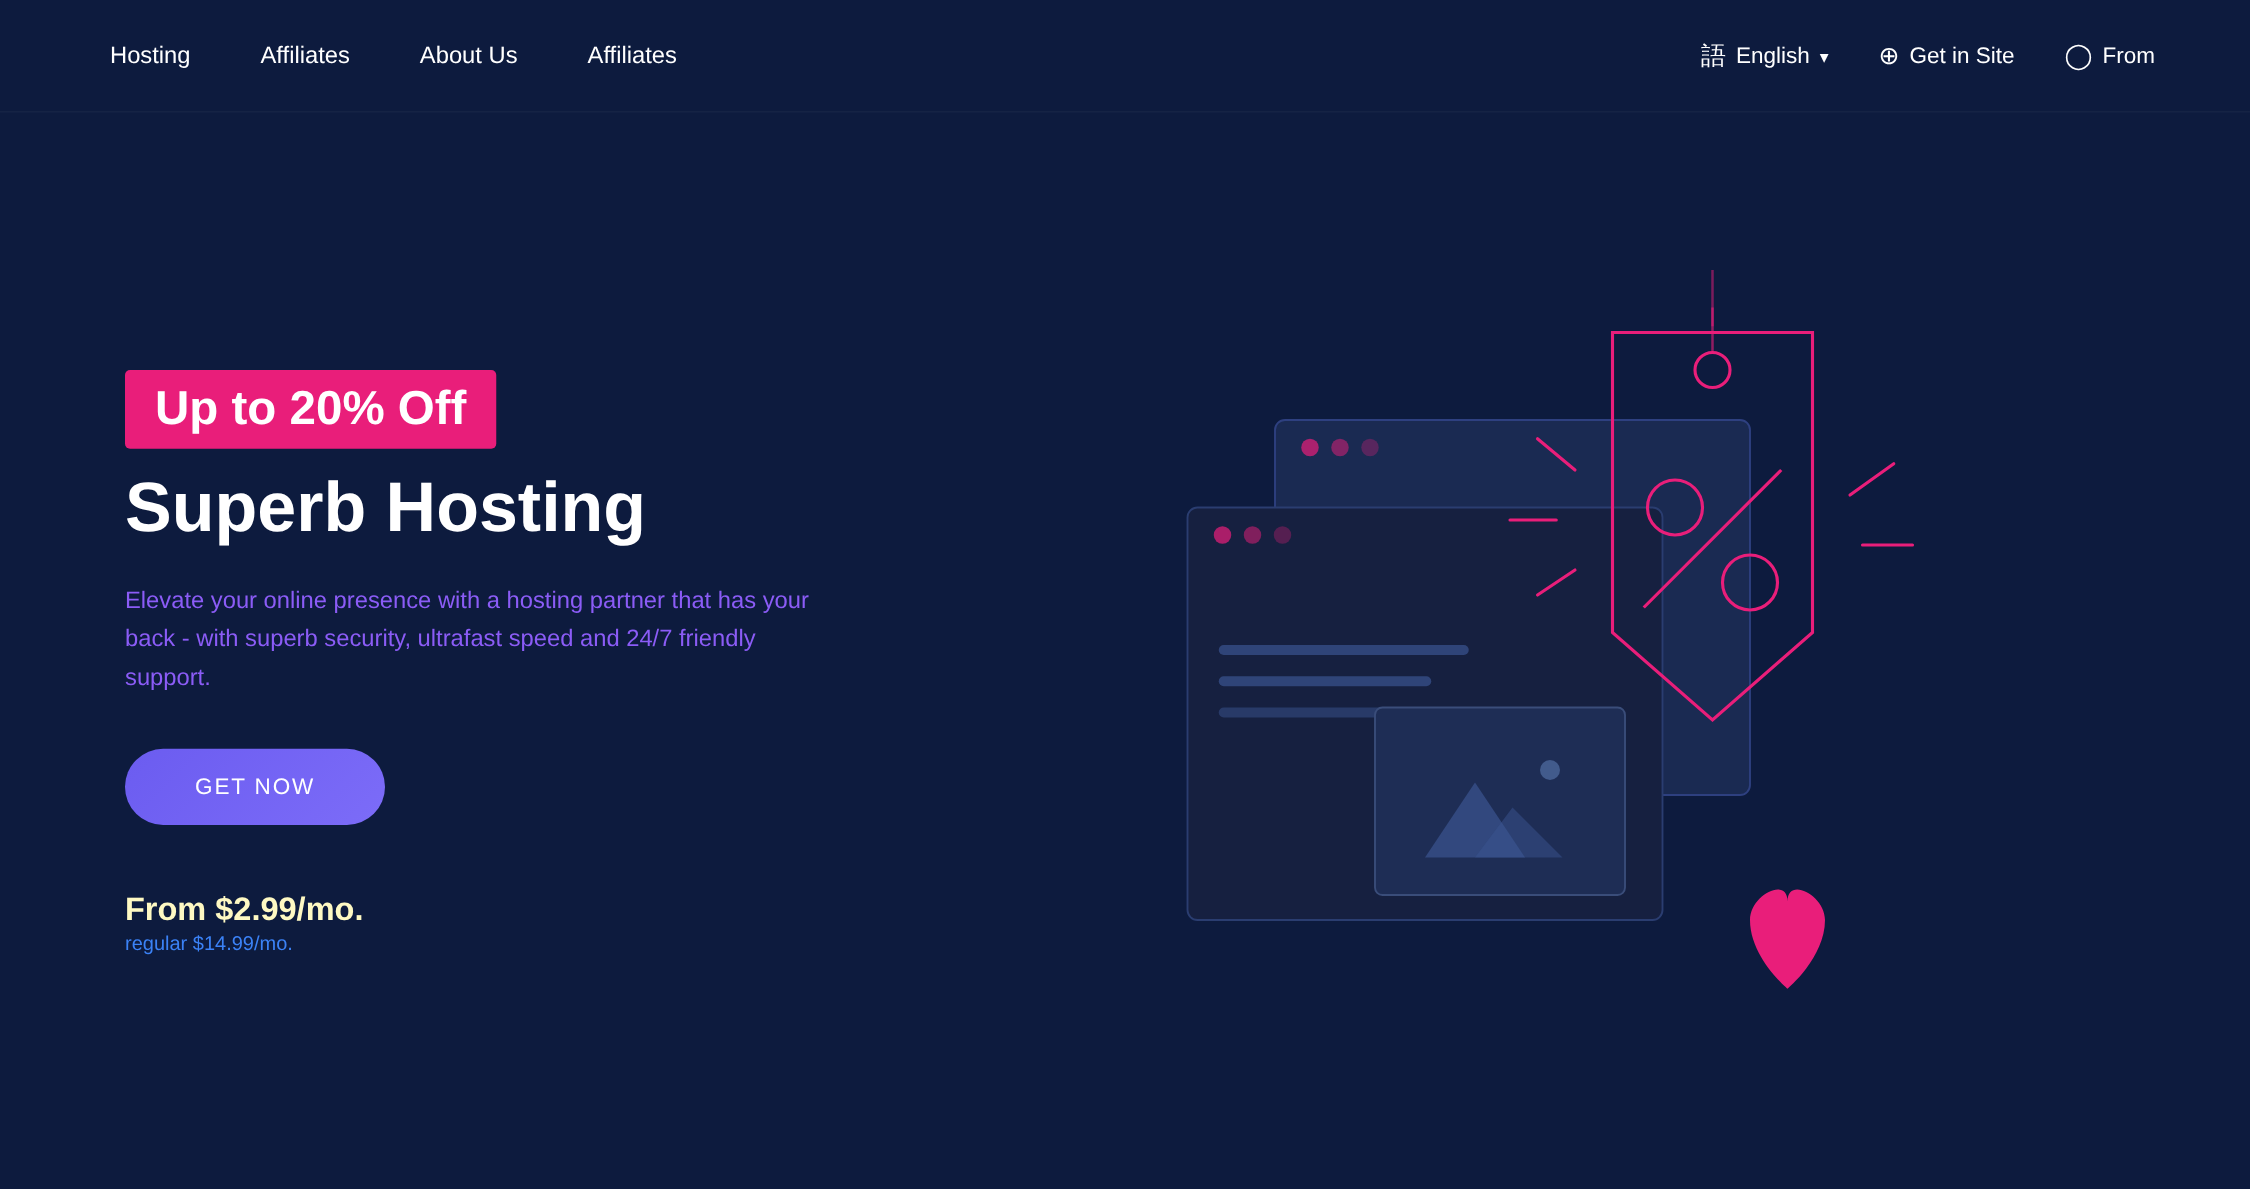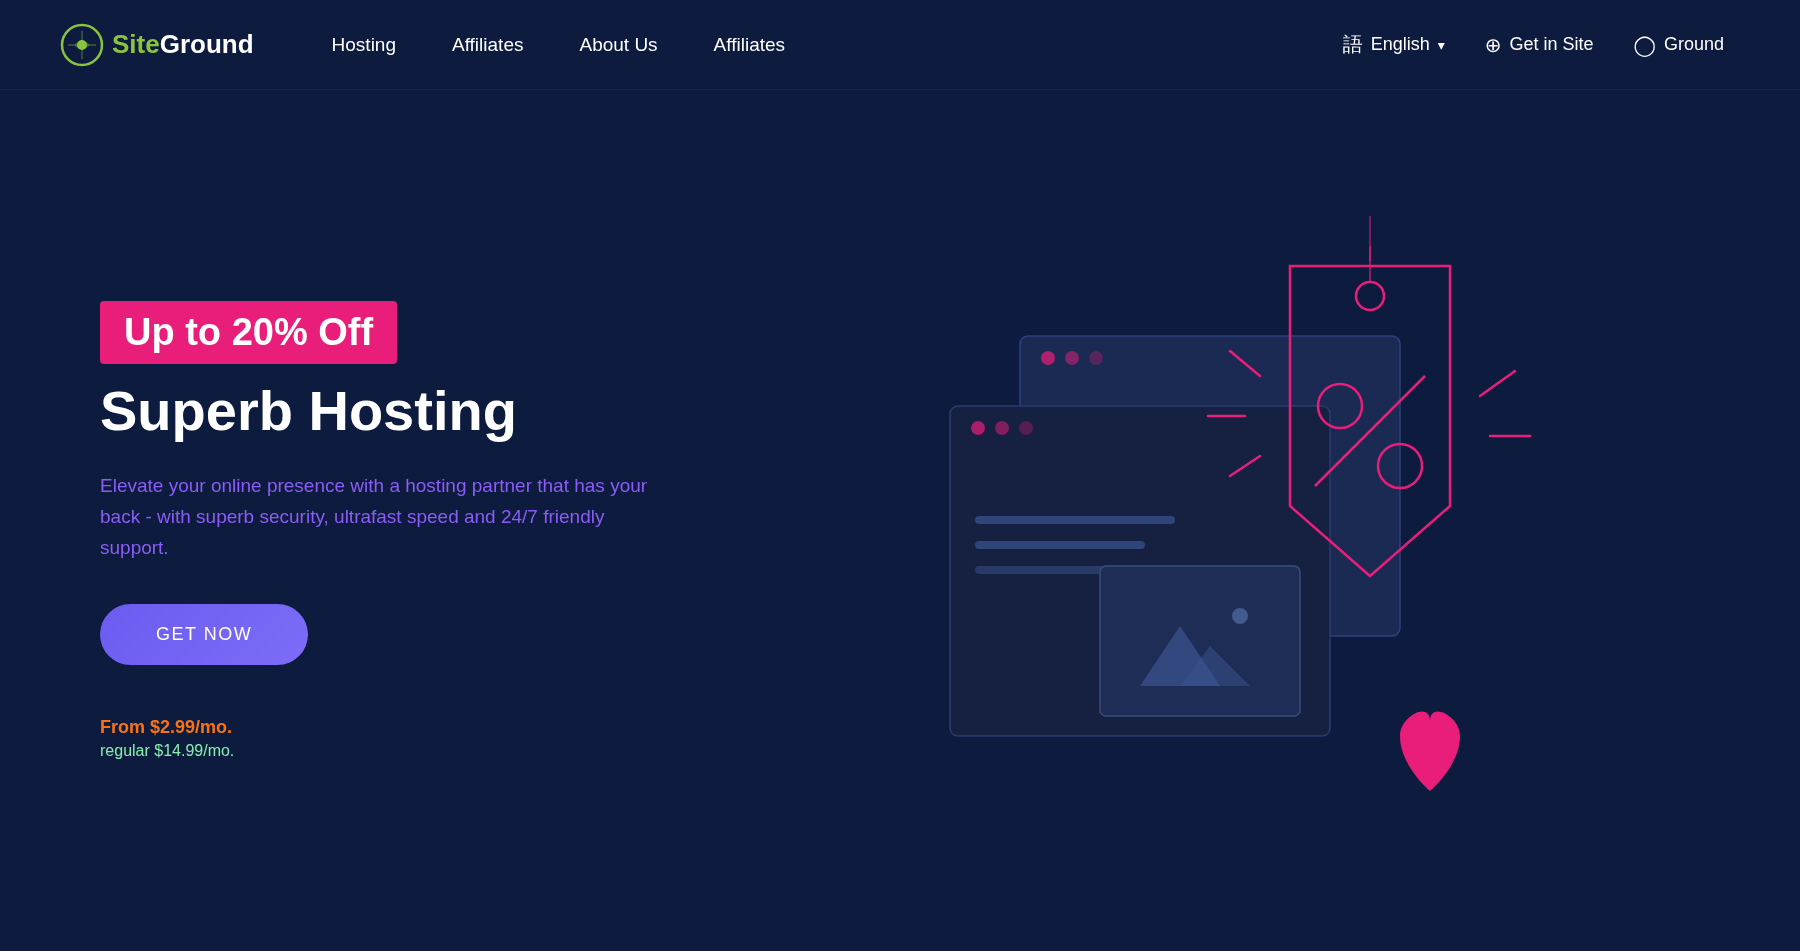--- a/index.html
+++ b/index.html
@@ -142,28 +142,28 @@
       margin-bottom: 40px;
       display: inline-block;
       text-transform: uppercase;
     }
 
     .pricing-info {
       margin-top: 12px;
     }
 
     .price-main {
-      font-size: 18px;
+      font-size: 26px;
       font-weight: 800;
-      color: #f97316;
+      color: #fef9c3;
     }
 
     .price-regular {
       font-size: 16px;
-      color: #86efac;
+      color: #3b82f6;
       margin-top: 4px;
     }
 
     
     .hero-illustration {
       flex: 1;
       display: flex;
       justify-content: center;
       align-items: center;
       position: relative;
@@ -172,52 +172,41 @@
 
     .illustration-svg {
       width: 700px;
       height: 650px;
     }
   </style>
 </head>
 <body>
 
 <nav class="navbar">
-  <a class="logo-area" href="#">
-    <svg class="logo-icon" viewBox="0 0 44 44" fill="none" xmlns="http://www.w3.org/2000/svg">
-      <circle cx="22" cy="22" r="20" stroke="#8ac43f" stroke-width="2.5" fill="none"></circle>
-      <path d="M15 22 C15 17, 29 17, 29 22 C29 27, 15 27, 15 22Z" fill="#8ac43f" opacity="0.3"></path>
-      <circle cx="22" cy="22" r="5" fill="#8ac43f"></circle>
-      <path d="M22 8 L22 36 M8 22 L36 22" stroke="#8ac43f" stroke-width="1.5" opacity="0.4"></path>
-    </svg>
-    <span class="logo-text">
-      <span>Site</span><span style="color:#ffffff;">Ground</span>
-    </span>
-  </a>
 
   <div class="nav-links">
     <a class="nav-link" href="#">Hosting</a>
     <a class="nav-link" href="#">Affiliates</a>
     <a class="nav-link" href="#">About Us</a>
     <a class="nav-link" href="#">Affiliates</a>
   </div>
 
   <div class="nav-right">
     <a class="nav-right-item" href="#">
       <span class="nav-icon">語</span>
       <span>English</span>
       <span class="chevron">▾</span>
     </a>
     <a class="nav-right-item" href="#">
       <span class="nav-icon">⊕</span>
       <span>Get in Site</span>
     </a>
     <a class="nav-right-item" href="#">
       <span class="nav-icon">◯</span>
-      <span>Ground</span>
+      <span>From</span>
     </a>
   </div>
 </nav>
 
 <section class="hero">
   <div class="hero-content">
     <div class="promo-badge">Up to 20% Off</div>
     <h1 class="hero-title">Superb Hosting</h1>
     <p class="hero-description">Elevate your online presence with a hosting partner that has your back - with superb security, ultrafast speed and 24/7 friendly support.</p>
     <button class="cta-button">GET NOW</button>

